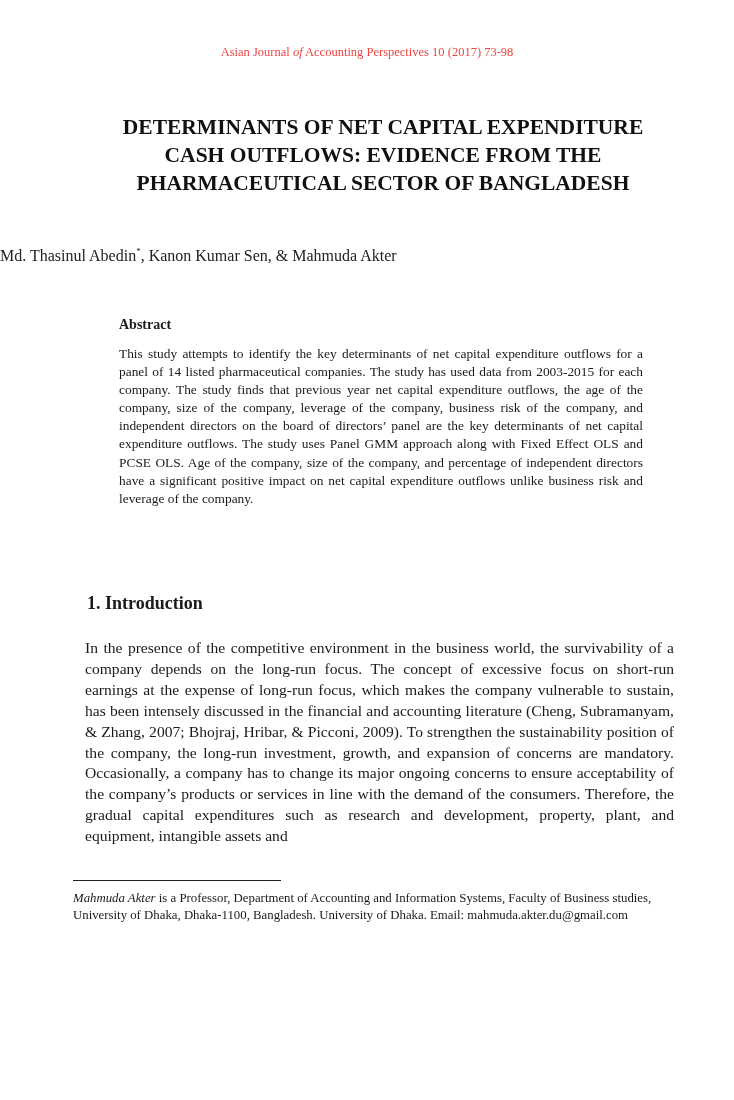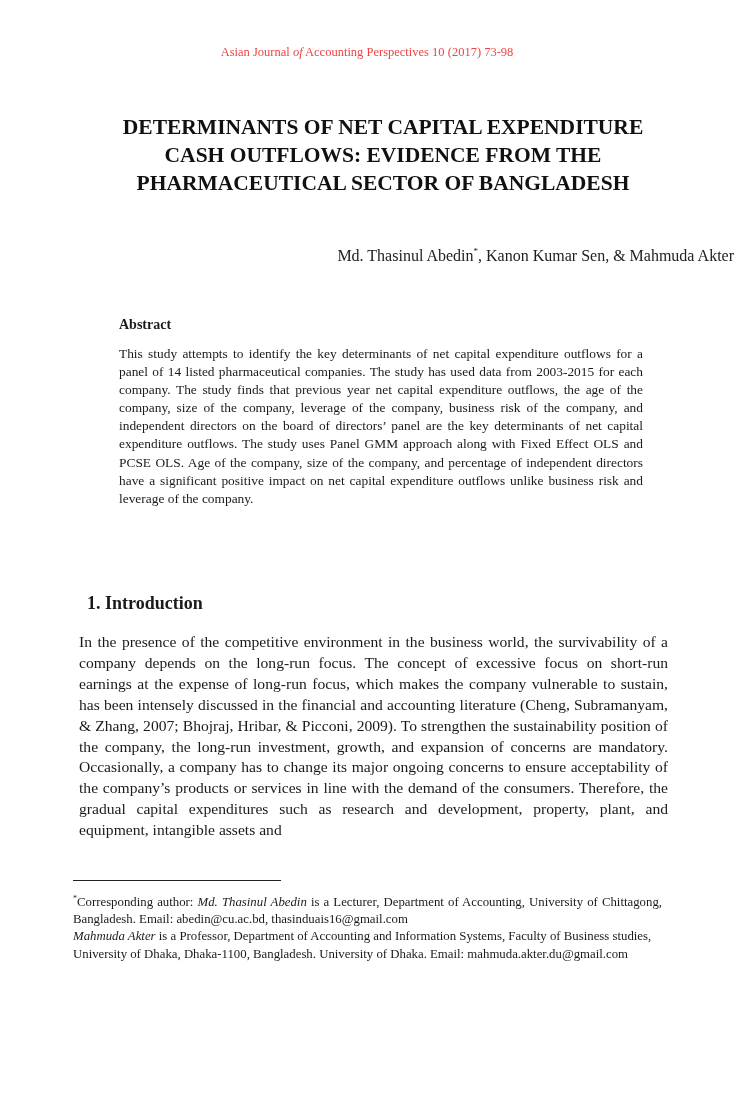--- a/index.html
+++ b/index.html
@@ -9,42 +9,42 @@
   }
   .running-head {
     position: absolute; top: 45px; left: 0; width: 734px; text-align: center;
     font-size: 12.5px; color: #ef4444;
   }
   .title {
     position: absolute; top: 97px; left: 90px; width: 554px; text-align: center;
     font-weight: bold; font-size: 21.5px; line-height: 28px; margin: 16px; color: #111;
   }
   .authors {
-    position: absolute; top: 246px; left: 0; width: 734px; text-align: right;
+    position: absolute; top: 246px; left: 0; width: 734px; text-align: left;
     font-size: 16px; color: #222;
   }
   .authors sup { font-size: 9px; vertical-align: 7px; }
   .abstract-heading {
     position: absolute; top: 317px; left: 119px; font-weight: bold; font-size: 14px; margin: 0;
   }
   .abstract-text {
     position: absolute; top: 345px; left: 119px; width: 524px;
     font-size: 13.4px; line-height: 18.1px; text-align: justify; margin: 0;
   }
   .keywords {
     position: absolute; top: 538px; left: 119px; width: 540px;
     font-size: 13.4px; line-height: 18px; margin: 0;
   }
   .keywords b { font-weight: bold; }
   .section-heading {
     position: absolute; top: 593px; left: 87px; font-weight: bold; font-size: 18px; margin: 0;
   }
   .intro-text {
     position: absolute; top: 626px; left: 73px; width: 589px;
-    font-size: 15.6px; line-height: 20.9px; text-align: justify; margin: 6px;
+    font-size: 15.6px; line-height: 20.9px; text-align: justify; margin: 12px;
   }
   .footnote-rule {
     position: absolute; top: 880px; left: 73px; width: 208px; height: 0;
     border-top: 1.2px solid #222;
   }
   .footnotes {
     position: absolute; top: 890px; left: 73px; width: 589px;
     font-size: 12.8px; line-height: 17.2px; margin: 0; text-align: justify;
   }
   .footnotes p { margin: 0; }
@@ -66,15 +66,14 @@
 
 <div class="keywords">
 </div>
 
 <h2 class="section-heading">1. Introduction</h2>
 <p class="intro-text">In the presence of the competitive environment in the business world, the survivability of a company depends on the long-run focus. The concept of excessive focus on short-run earnings at the expense of long-run focus, which makes the company vulnerable to sustain, has been intensely discussed in the financial and accounting literature (Cheng, Subramanyam, &amp; Zhang, 2007; Bhojraj, Hribar, &amp; Picconi, 2009). To strengthen the sustainability position of the company, the long-run investment, growth, and expansion of concerns are mandatory. Occasionally, a company has to change its major ongoing concerns to ensure acceptability of the company’s products or services in line with the demand of the consumers. Therefore, the gradual capital expenditures such as research and development, property, plant, and equipment, intangible assets and</p>
 
 <div class="footnote-rule"></div>
 
 <div class="footnotes">
-  <p><sup>*</sup><span>Corresponding author: </span><i>Md. Thasinul Abedin</i><span> is a Lecturer, Department of Accounting, University of Chittagong, Bangladesh. Email: abedin@cu.ac.bd, thasinduais16@gmail.com</span></p>
   <p class="left"><i>Mahmuda Akter</i><span> is a Professor, Department of Accounting and Information Systems, Faculty of Business studies, University of Dhaka, Dhaka-1100, Bangladesh. University of Dhaka. Email: mahmuda.akter.du@gmail.com</span></p>
 </div>
 
 </body></html>

